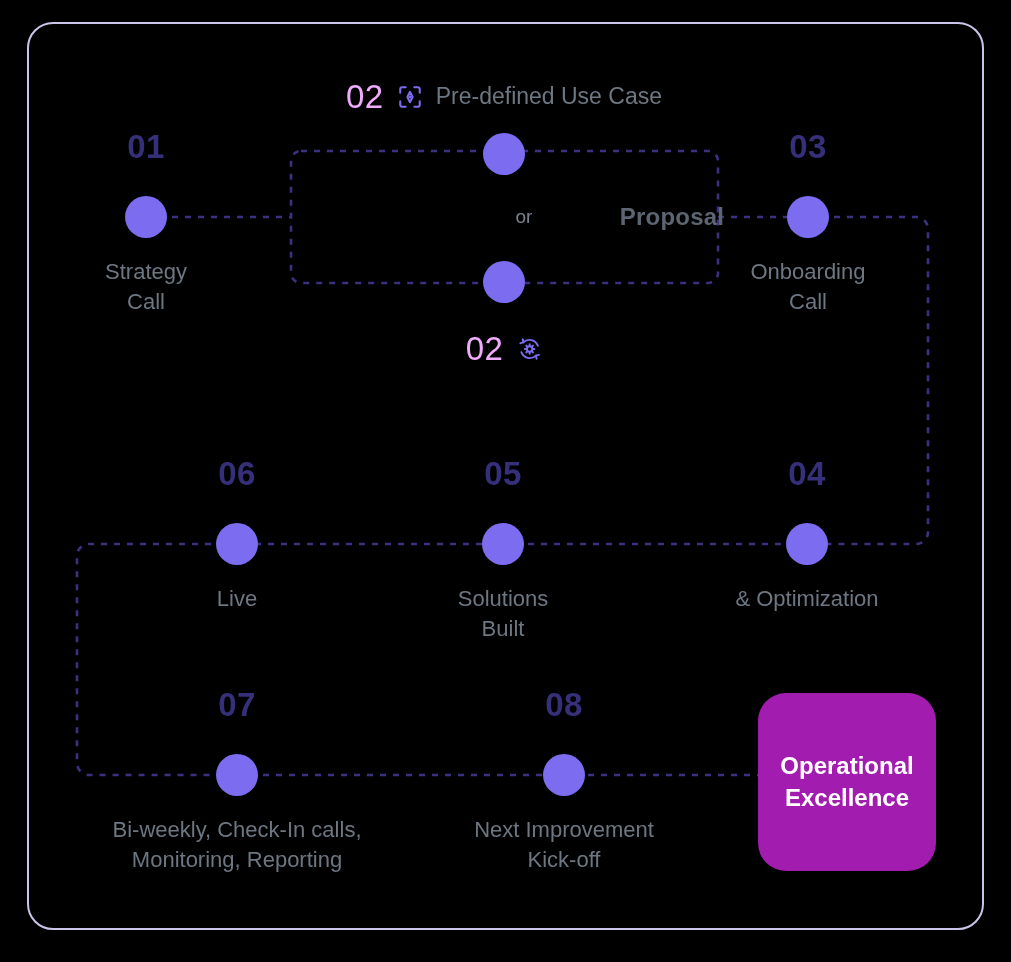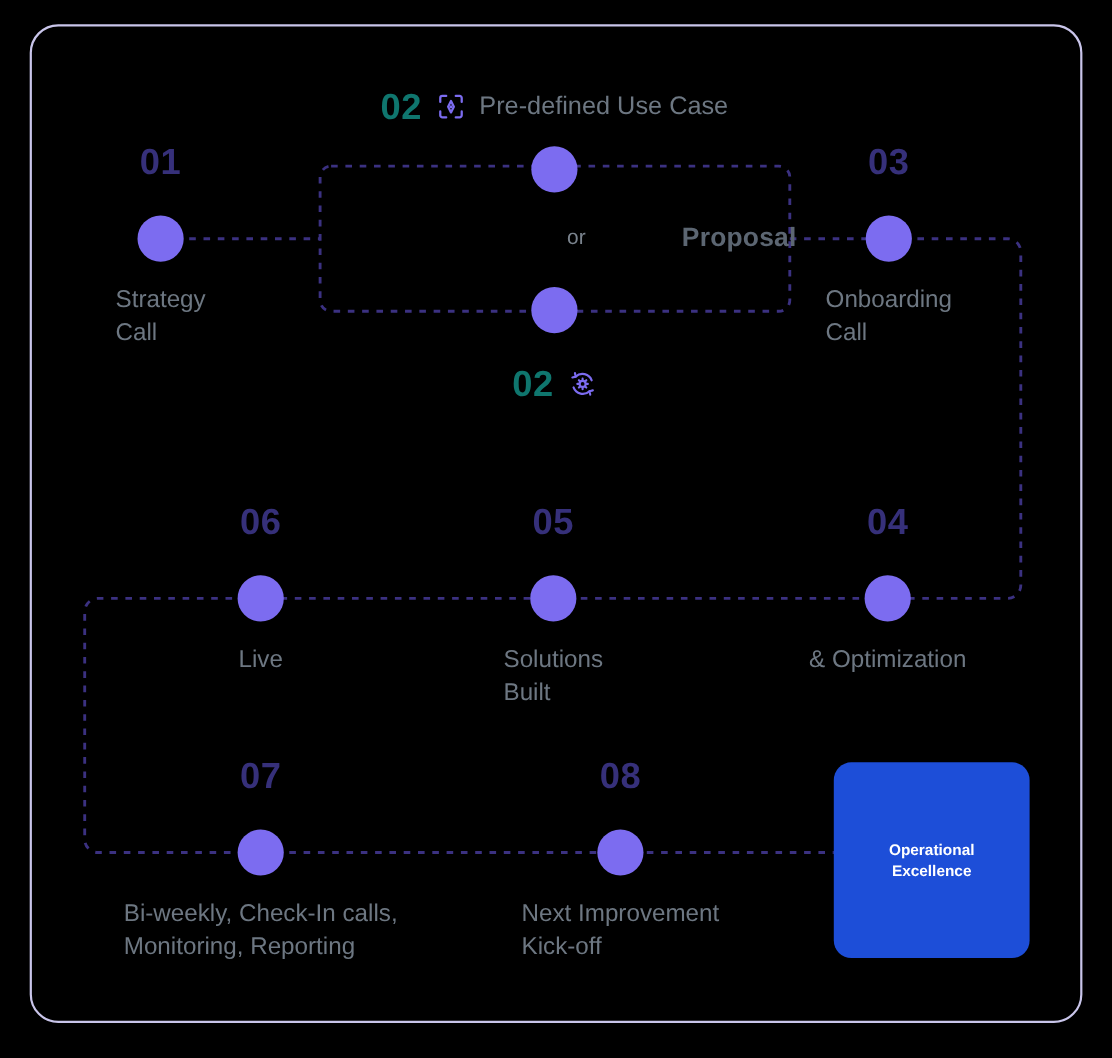--- a/index.html
+++ b/index.html
@@ -58,39 +58,40 @@
     font-size: 33px;
     font-weight: bold;
     letter-spacing: 0.5px;
     color: #36307a;
     white-space: nowrap;
     line-height: 1;
   }
   .caption {
     position: absolute;
     transform: translateX(-50%);
+    text-align: center;
     font-size: 22px;
     color: #6d7782;
     line-height: 1.38;
     white-space: nowrap;
     font-weight: 400;
   }
   
   .branch-label {
     position: absolute;
     transform: translateX(-50%);
     display: flex;
     align-items: center;
     gap: 13px;
     white-space: nowrap;
   }
   .branch-label .bl-num {
     font-size: 33px;
-    font-weight: bold;
-    color: #0f766e;
+    font-weight: normal;
+    color: #f0abfc;
     letter-spacing: 0.5px;
     line-height: 1;
   }
   .branch-label .bl-icon {
     display: inline-flex;
     align-items: center;
     justify-content: center;
     width: 26px;
     height: 26px;
   }
@@ -115,28 +116,28 @@
     letter-spacing: 0.2px;
     margin-left: 48px;
   }
   
   #outcome {
     position: absolute;
     left: 758px;
     top: 693px;
     width: 178px;
     height: 178px;
-    background: #1d4ed8;
-    border-radius: 16px;
+    background: #a21caf;
+    border-radius: 28px;
     display: flex;
     align-items: center;
     justify-content: center;
     text-align: center;
     color: #ffffff;
-    font-size: 14px;
+    font-size: 24px;
     font-weight: bold;
     line-height: 1.35;
   }
 </style>
 </head>
 <body>
 
 <div id="stage">
 
   <div id="frame"></div>

